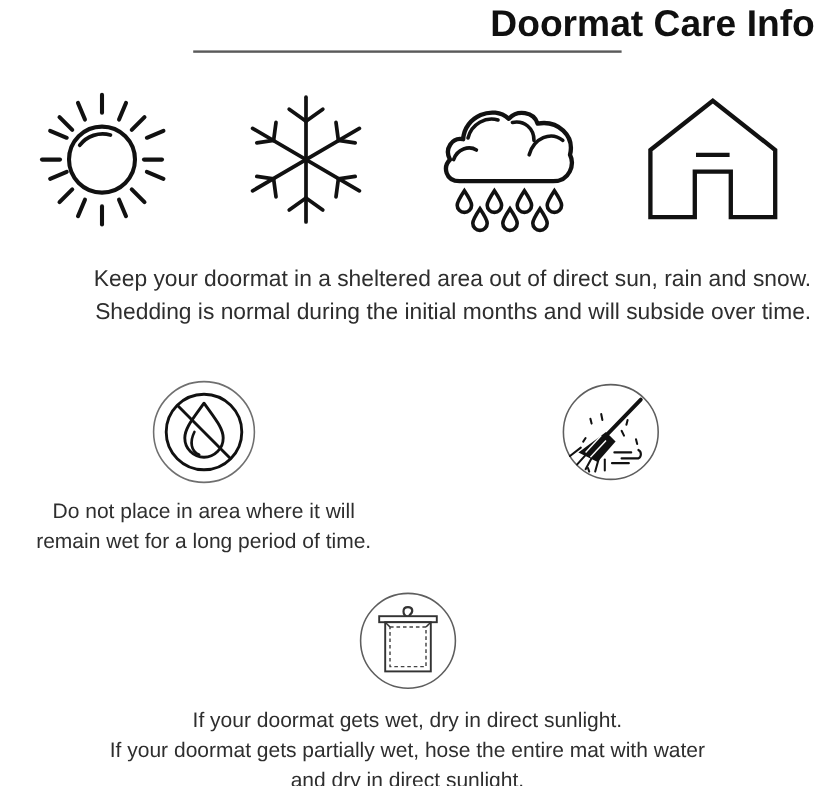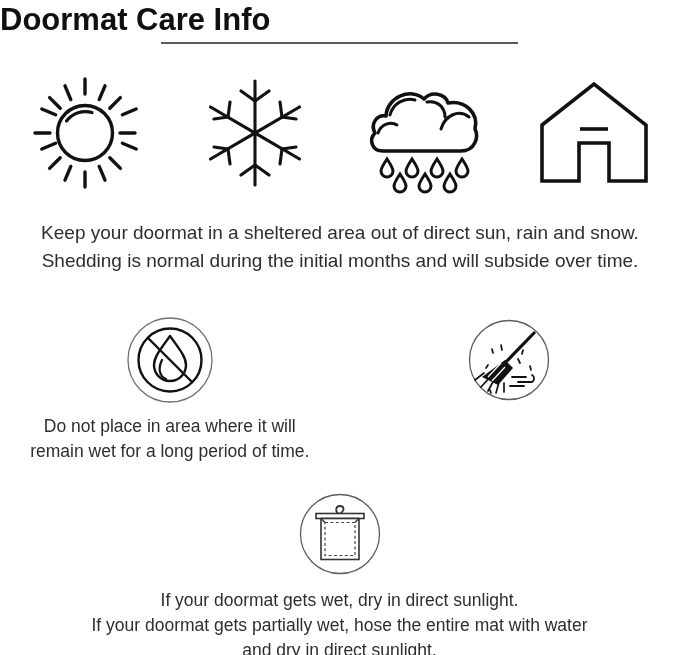--- a/index.html
+++ b/index.html
@@ -15,21 +15,21 @@
     color: #2b2b2b;
     overflow: hidden;
   }
 
   
   #title-block {
     position: absolute;
     left: 0;
     top: 0;
     width: 679px;
-    text-align: left;
+    text-align: right;
   }
   #page-title {
     font-family: "Liberation Sans", sans-serif;
     font-weight: bold;
     font-size: 31px;
     letter-spacing: 0px;
     color: #101010;
     line-height: 38px;
     margin: 1px 0 0 0;
     padding: 0;
@@ -62,21 +62,21 @@
     position: absolute;
     font-size: 19px;
     line-height: 27.5px;
     color: #2e2e2e;
     white-space: pre-line;
   }
   #intro-copy {
     left: 4px;
     top: 219px;
     width: 672px;
-    text-align: center;
+    text-align: right;
   }
 
   
   #care-pair {
     position: absolute;
     left: 0;
     top: 312px;
     width: 679px;
     height: 170px;
     display: flex;

